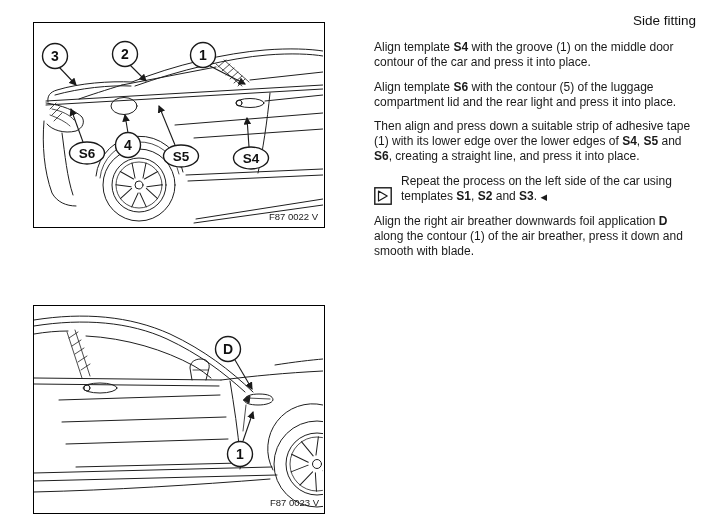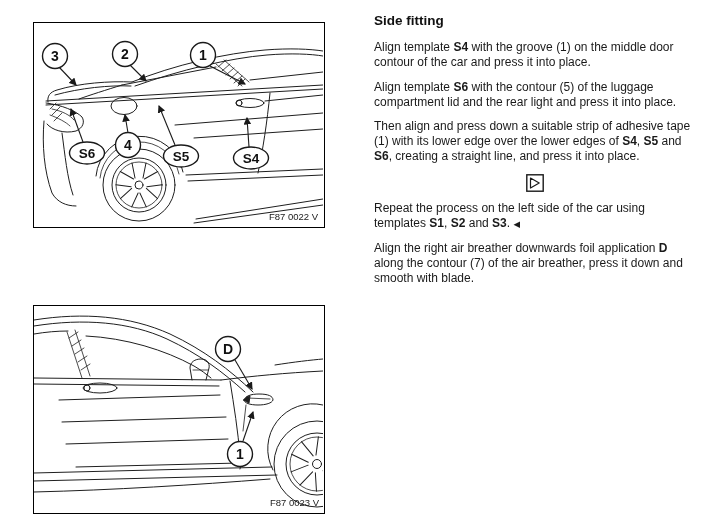--- a/index.html
+++ b/index.html
@@ -21,24 +21,24 @@
   #fig2 { left:33px; top:305px; width:292px; height:209px; }
   .fig svg { display:block; }
   .car { fill:none; stroke:#1f1f1f; stroke-width:1; stroke-linecap:round; stroke-linejoin:round; }
   .thin { stroke-width:0.8; }
   .callout-shape { fill:#ffffff; stroke:#1a1a1a; stroke-width:1.4; }
   .callout-num  { font-family:"Liberation Sans", sans-serif; font-size:14px; font-weight:bold; fill:#111; text-anchor:middle; }
   .callout-code { font-family:"Liberation Sans", sans-serif; font-size:13.5px; font-weight:bold; fill:#111; text-anchor:middle; }
   .leader { fill:none; stroke:#1a1a1a; stroke-width:1.1; }
   .caption { font-family:"Liberation Sans", sans-serif; font-size:9.5px; fill:#1a1a1a; text-anchor:end; }
   .right-col { position:absolute; left:374px; top:13px; width:322px; }
-  .heading { font-size:13.5px; font-weight:bold; margin:0 0 12px 0; color:#111; }
+  .heading { font-size:13.5px; font-weight:normal; margin:0 0 12px 0; color:#111;text-align:right; }
   .para { font-size:12px; line-height:15px; margin:0 0 9.5px 0; }
   .para b { font-weight:bold; }
-  .para.note { display:flex; gap:9px; align-items:center;flex-direction:column; }
+  .para.note { display:flex; gap:9px; align-items:flex-end; }
   .note-icon { flex:0 0 auto; margin-top:0px; }
   .endmark { font-size:8.5px; }
 </style>
 </head>
 <body>
 
 <div class="fig" id="fig1">
   <svg width="289" height="203" viewBox="0 0 289 203">
     <defs>
       <marker id="arr1" viewBox="0 0 10 10" refX="8.5" refY="5" markerWidth="7" markerHeight="7" orient="auto">
@@ -237,16 +237,16 @@
         <div><span>Then align and press down a suitable strip of adhesive tape (1) with its lower edge over the lower edges of </span><b>S4</b><span>, </span><b>S5</b><span> and </span><b>S6</b><span>, creating a straight line, and press it into place.</span></div>
       </div>
       <div class="para note">
   <svg class="note-icon" width="18" height="18" viewBox="0 0 18 18">
     <rect x="0.8" y="0.8" width="16.4" height="16.4" fill="none" stroke="#1a1a1a" stroke-width="1.4"></rect>
     <path d="M4.5,4 L13.2,9 L4.5,14 Z" fill="none" stroke="#1a1a1a" stroke-width="1.2" stroke-linejoin="round"></path>
   </svg>
 <div><span>Repeat the process on the left side of the car using templates </span><b>S1</b><span>, </span><b>S2</b><span> and </span><b>S3</b><span>. </span><span class="endmark">◀</span></div>
       </div>
       <div class="para">
-        <div><span>Align the right air breather downwards foil application </span><b>D</b><span> along the contour (7) of the air breather, press it down and smooth with blade.</span></div>
+        <div><span>Align the right air breather downwards foil application </span><b>D</b><span> along the contour (1) of the air breather, press it down and smooth with blade.</span></div>
       </div>
     </div>
 </div>
 
 </body></html>

